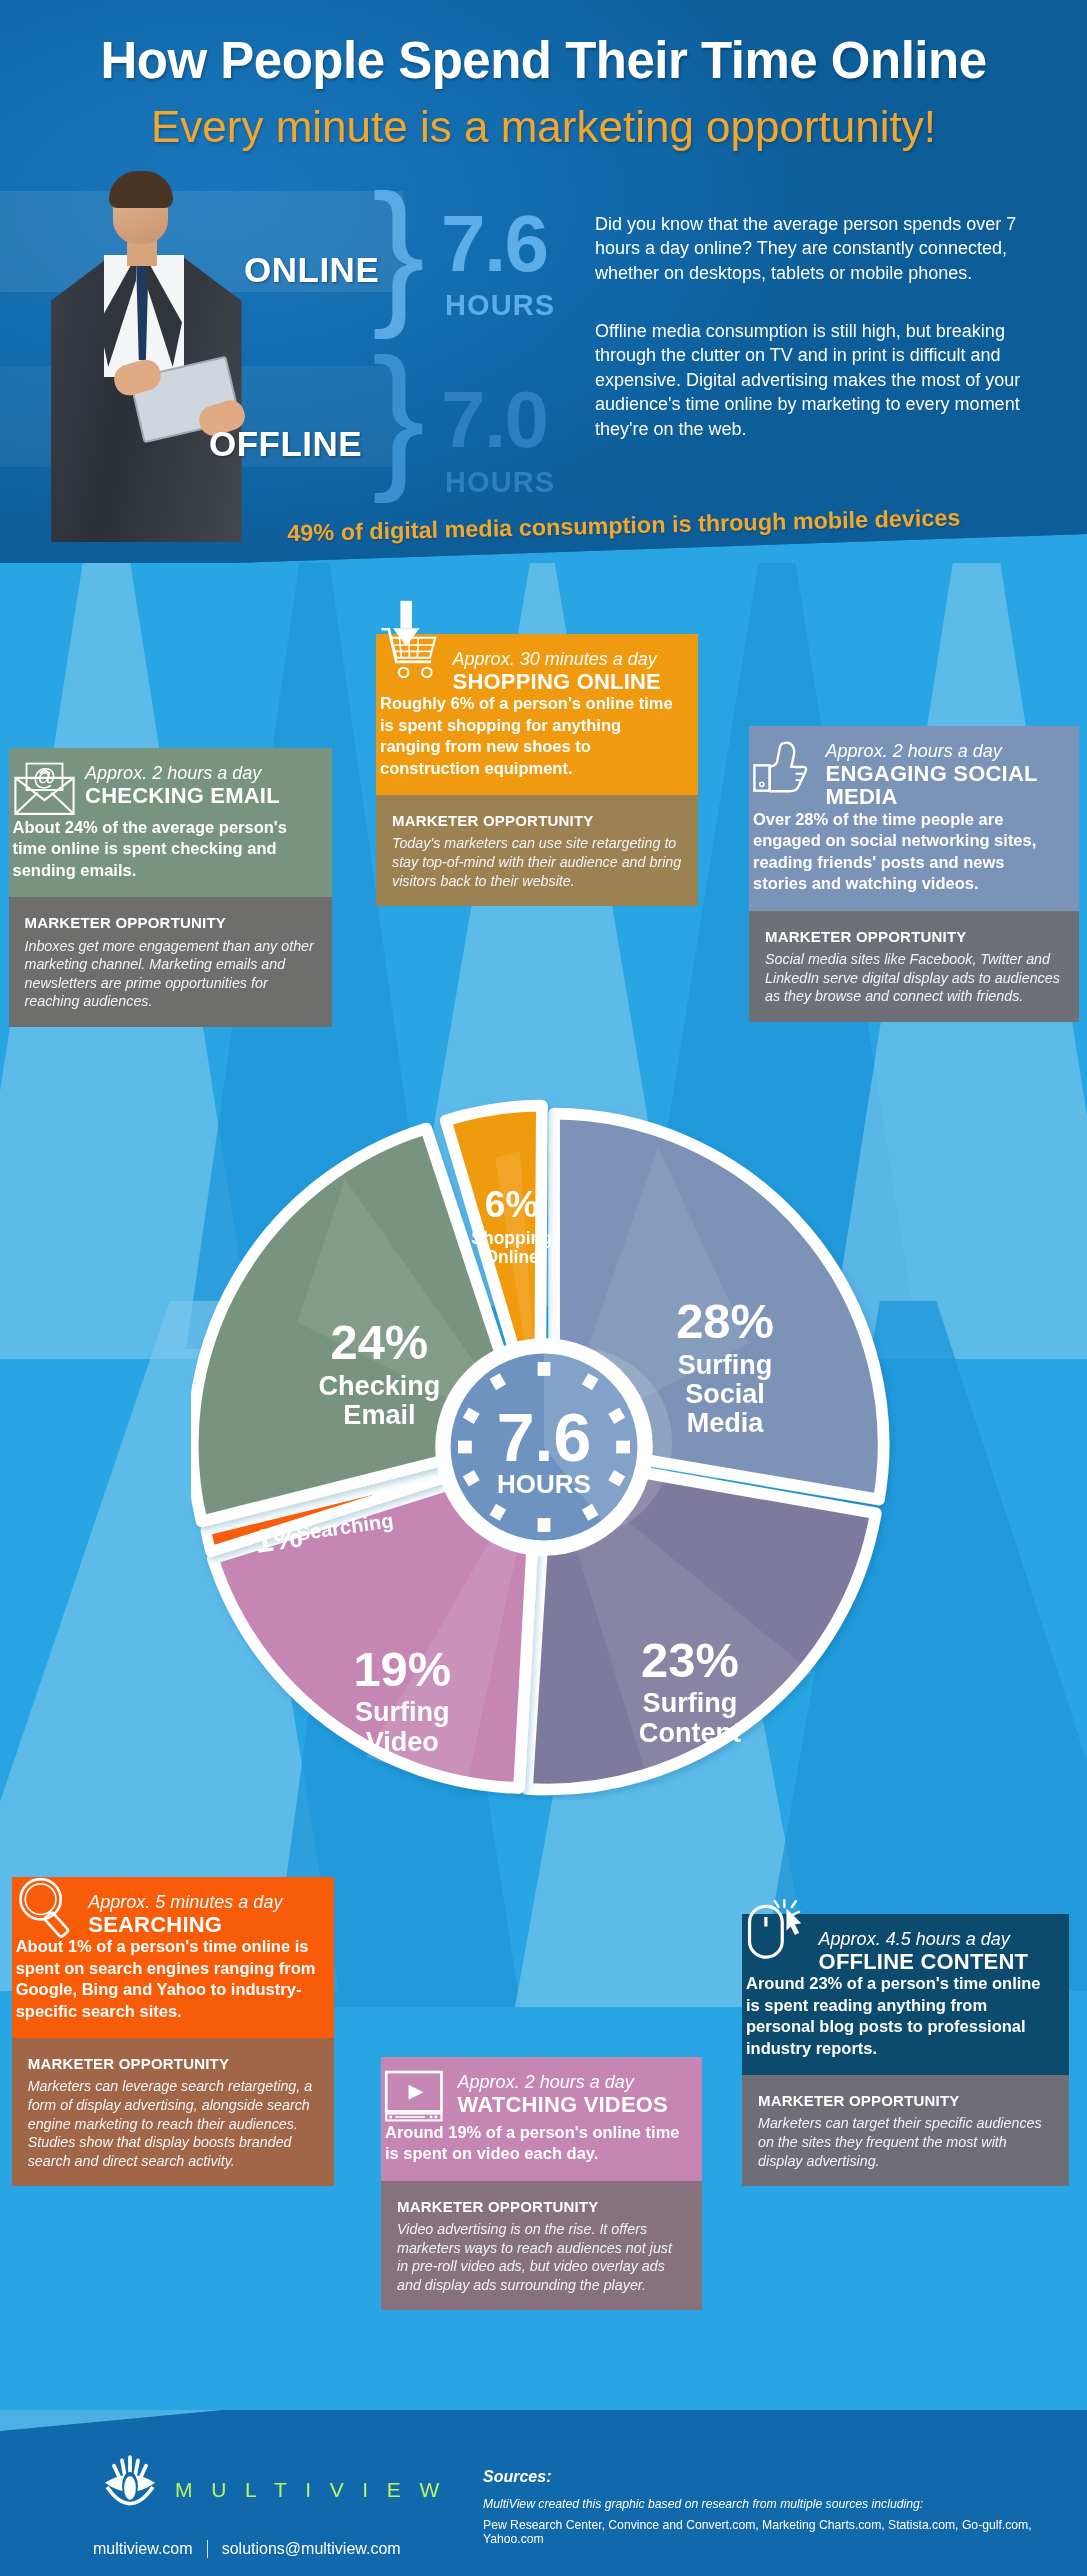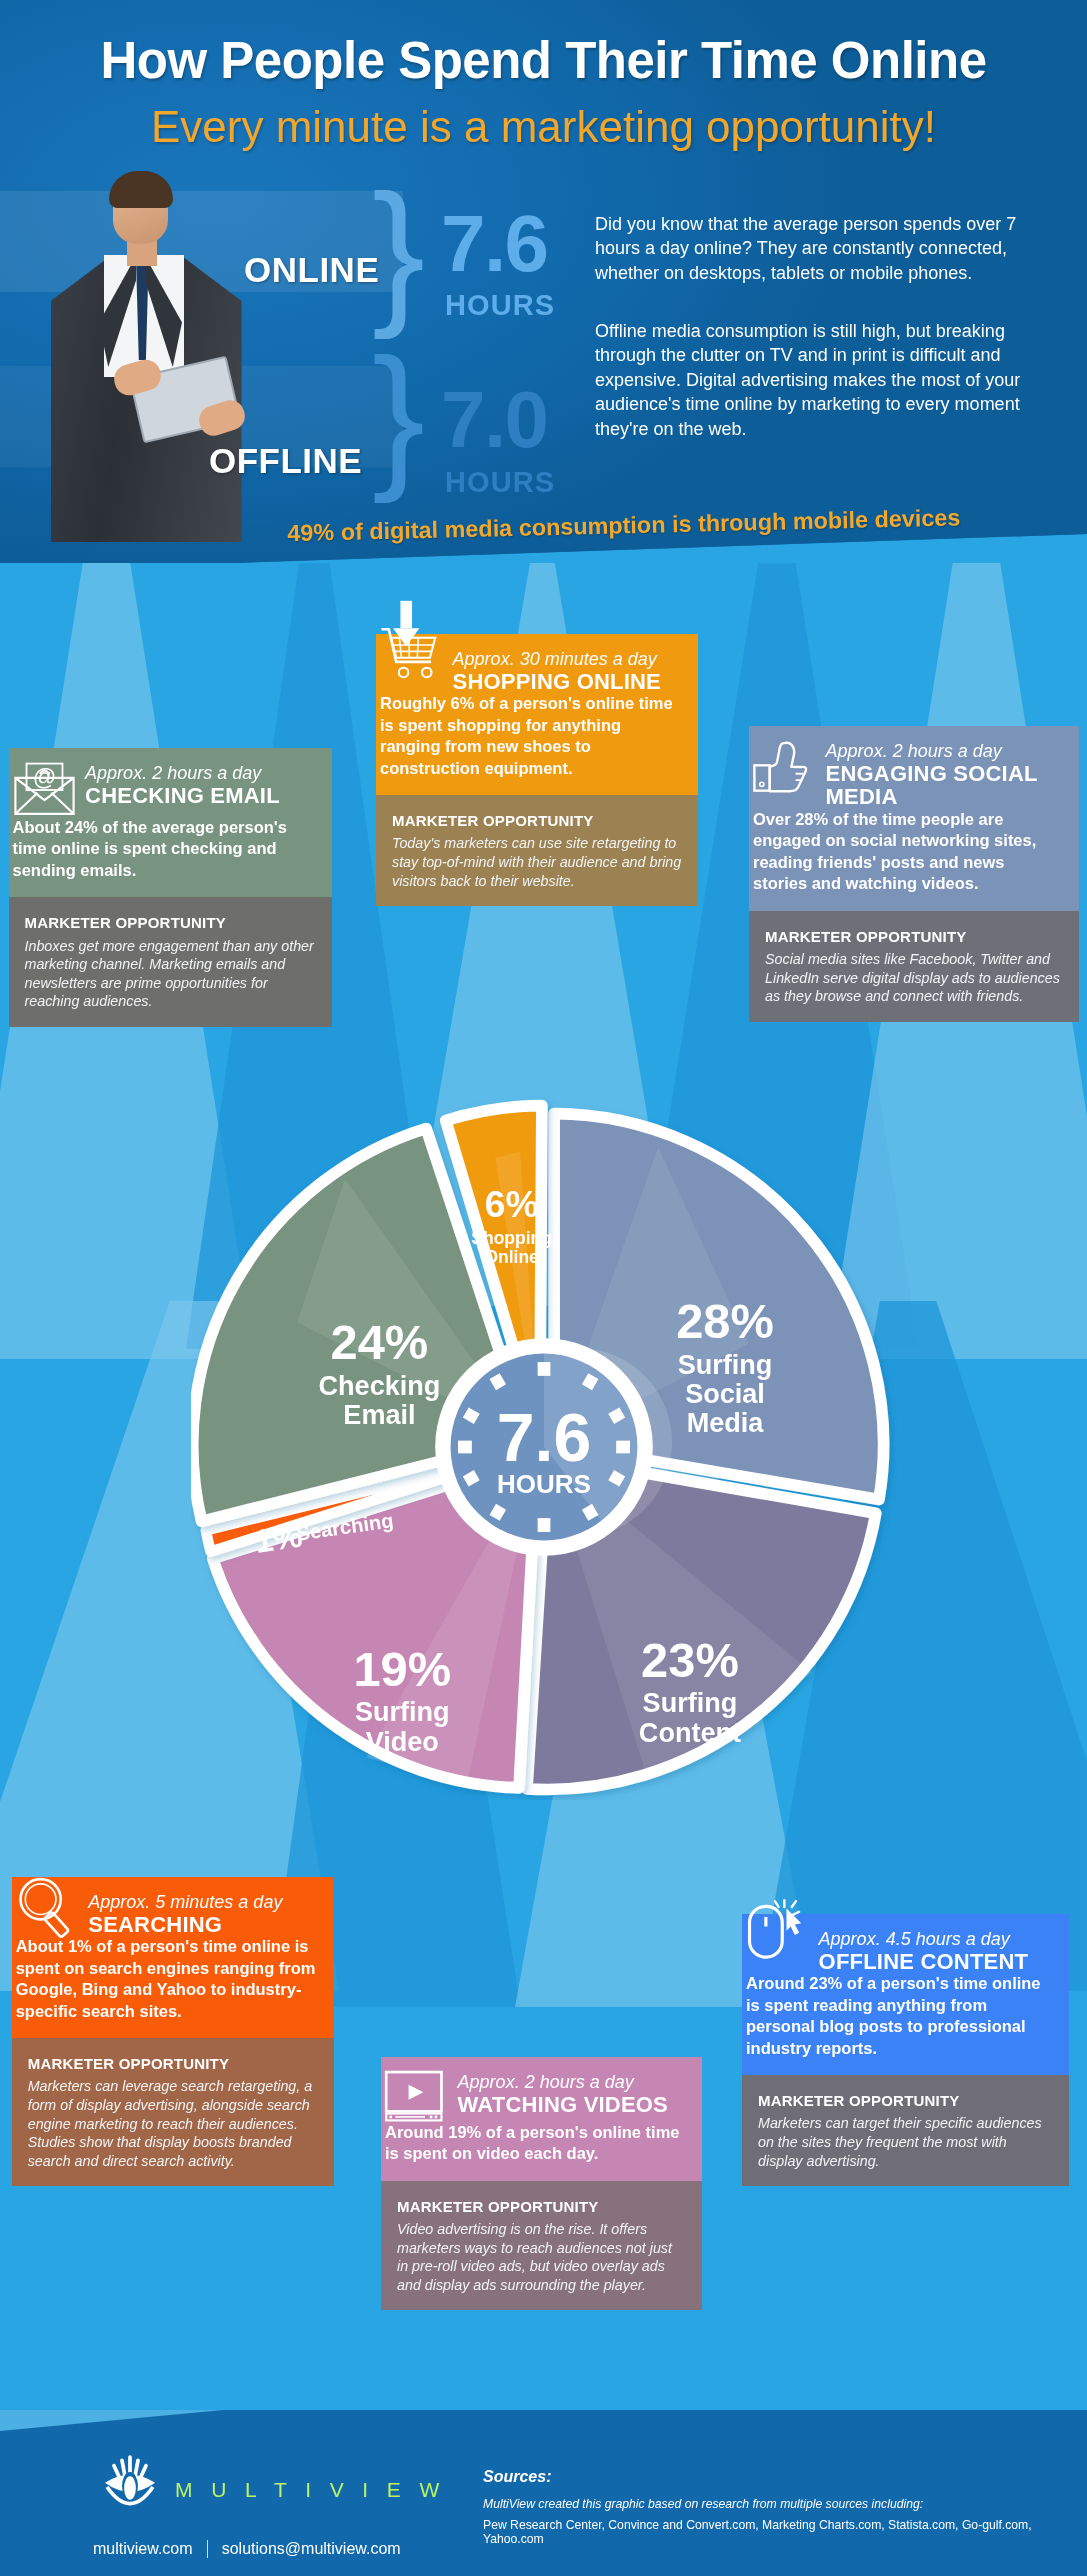--- a/index.html
+++ b/index.html
@@ -90,21 +90,21 @@
   }
   .panel-offline{
     position:absolute; left:0; top:366px; width:403px; height:101px;
     background:rgba(255,255,255,.055);
   }
   .state-label{
     position:absolute; font-size:35px; font-weight:bold; color:#ffffff;
     letter-spacing:0.5px; text-shadow:1.1px 1.1px 2.7px rgba(0,0,0,.35);
   }
   #lbl-online { left:244px; top:250px; }
-  #lbl-offline{ left:209px; top:441px; }
+  #lbl-offline{ left:209px; top:424px; }
 
   .brace{
     position:absolute; left:372px; width:48px; color:#5aa9e2;
     font-size:159px; line-height:.82; font-weight:300;
   }
   #brace1{ top:186px; }
   #brace2{ top:350px; color:#3a8fd0; }
 
   .big-num{
     position:absolute; font-size:80px; font-weight:bold; line-height:.92;
@@ -475,21 +475,21 @@
     </div>
     <div class="desc">Around 19% of a person's online time is spent on video each day.</div>
   </div>
   <div class="mo" style="background:#86717c;">
     <div class="mo-title">MARKETER OPPORTUNITY</div>
     <div class="mo-text">Video advertising is on the rise. It offers marketers ways to reach audiences not just in pre-roll video ads, but video overlay ads and display ads surrounding the player.</div>
   </div>
 </div>
 
 <div class="card" style="left:742px; top:1914px; width:327px;">
-  <div class="body" style="background:#3b82f6;">
+  <div class="body" style="background:#0c4a6e;">
     <div class="headrow">
       <div class="icon-wrap">
         <svg width="63" height="57" viewBox="0 0 118 108" style="margin-top:-30px;">
           <rect x="6" y="16" width="62" height="96" rx="30" fill="none" stroke="#fff" stroke-width="6"></rect>
           <rect x="34" y="36" width="6" height="18" fill="#fff"></rect>
           <path d="M76 20 L104 48 L92 50 L100 66 L92 70 L84 54 L76 62 Z" fill="#fff"></path>
           <path d="M72 4 v13 M94 6 l-8 11 M100 26 l-12 6 M54 6 l7 11" stroke="#fff" stroke-width="4.5" fill="none" stroke-linecap="round"></path>
         </svg>
       </div>
       <div class="headtext">

